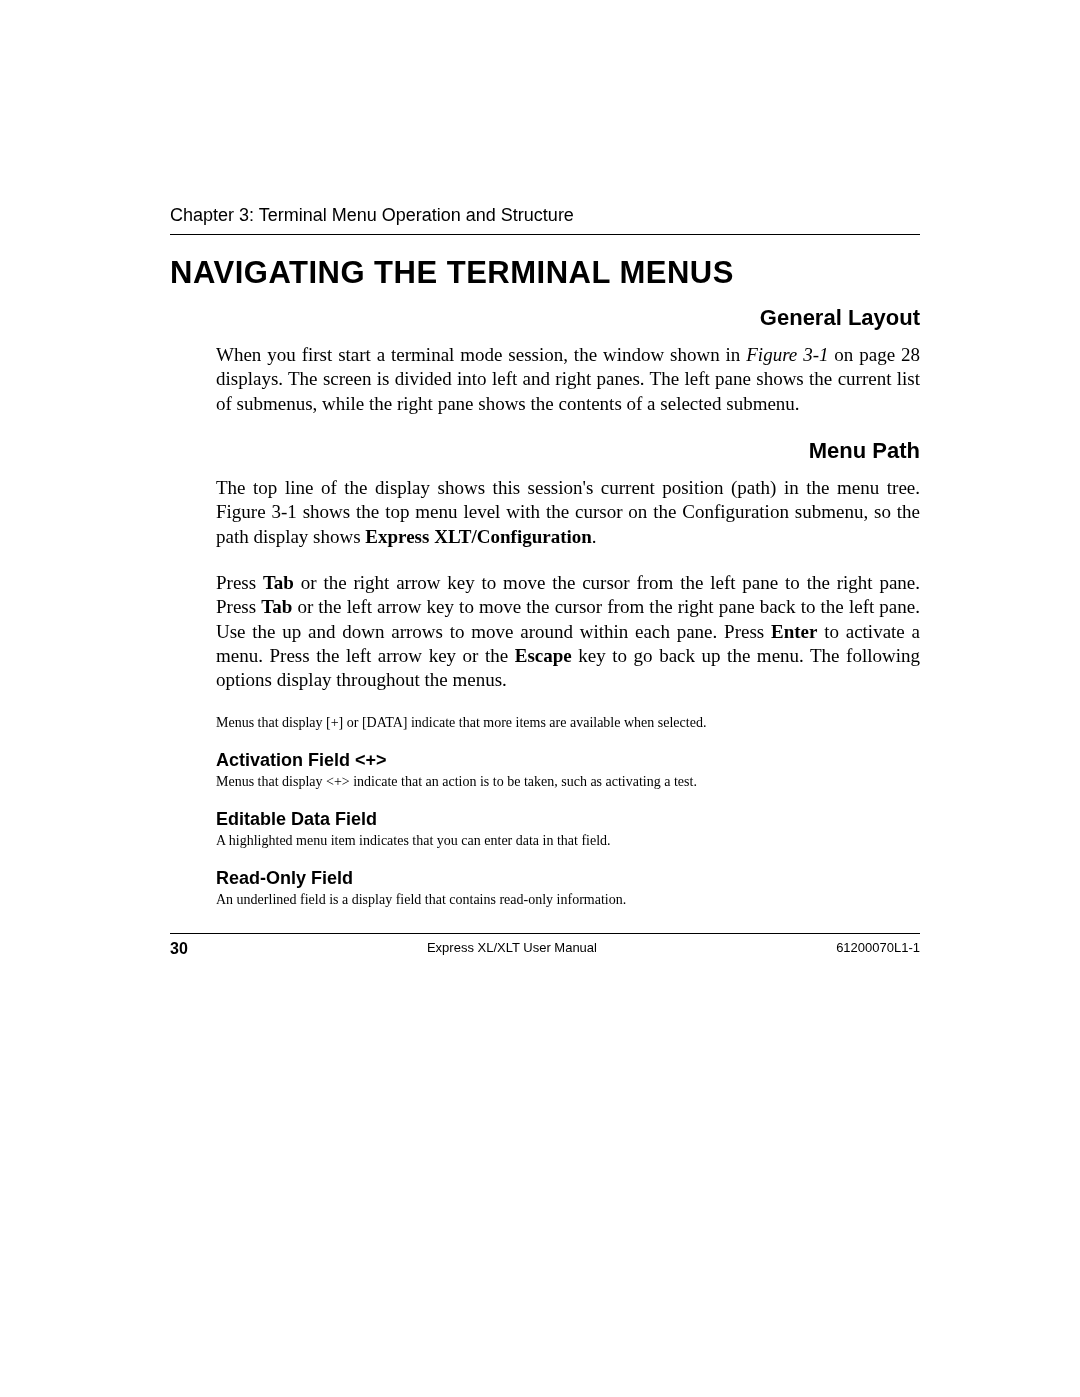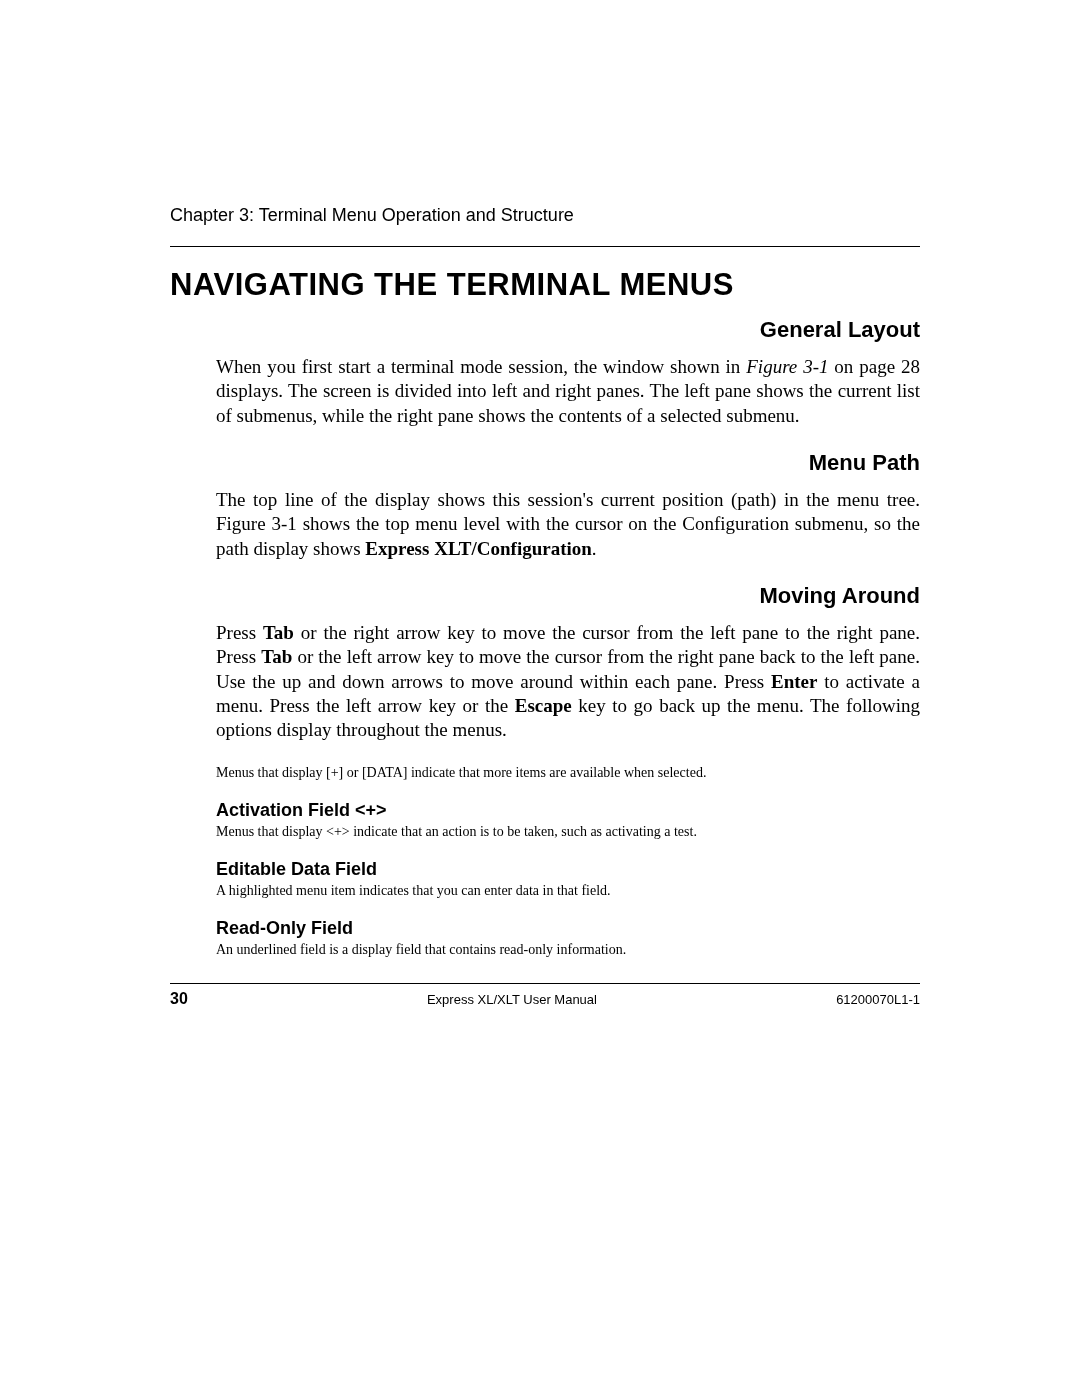--- a/index.html
+++ b/index.html
@@ -13,21 +13,21 @@
     width: 1080px;
     height: 1397px;
     position: relative;
     box-sizing: border-box;
     padding: 205px 160px 0 170px;
   }
   .chapter-line {
     font-family: Arial, Helvetica, sans-serif;
     font-size: 18px;
     font-weight: 400;
-    margin-bottom: 20px;
+    margin-bottom: 8px;
   }
   .top-rule {
     border: none;
     border-top: 1.5px solid #000;
     margin: 0 0 20px 0;
   }
   .h1 {
     font-family: Arial, Helvetica, sans-serif;
     font-weight: 900;
     font-size: 31px;
@@ -65,21 +65,21 @@
   .italic { font-style: italic; }
   .bold { font-weight: bold; }
   .bottom-rule {
     border: none;
     border-top: 1.5px solid #000;
     margin: 24px 0 6px 0;
   }
   .footer {
     display: flex;
     justify-content: space-between;
-    align-items: center;
+    align-items: flex-start;
     font-size: 14px;
     font-family: Arial, Helvetica, sans-serif;
   }
   .footer .pnum { font-weight: 900; font-size: 16px; }
   .footer .mid { font-family: Arial, Helvetica, sans-serif; font-size: 13px; }
   .footer .code { font-family: Arial, Helvetica, sans-serif; font-size: 13px; }
 </style>
 </head>
 <body>
 
@@ -98,21 +98,20 @@
     </p>
   </div>
 
   <div class="h2">Menu Path</div>
   <div class="body-indent">
     <p class="para">
       <span>The top line of the display shows this session's current position (path) in the menu tree.  Figure 3-1 shows the top menu level with the cursor on the Configuration submenu, so the path display shows </span><span class="bold">Express XLT/Configuration</span><span>.</span>
     </p>
   </div>
 
-  <div class="h2">Moving Around</div>
   <div class="body-indent">
     <p class="para">
       <span>Press </span><span class="bold">Tab</span><span> or the right arrow key to move the cursor from the left pane to the right pane.  Press </span><span class="bold">Tab</span><span> or the left arrow key to move the cursor from the right pane back to the left pane. Use the up and down arrows to move around within each pane. Press </span><span class="bold">Enter</span><span> to activate a menu. Press the left arrow key or the </span><span class="bold">Escape</span><span> key to go back up the menu. The following options display throughout the menus.</span>
     </p>
 
     <p class="para-tight">Menus that display [+] or [DATA] indicate that more items are available when selected.</p>
 
     <div class="h3">Activation Field &lt;+&gt;</div>
     <p class="para-tight">Menus that display &lt;+&gt; indicate that an action is to be taken, such as activating a test.</p>
 

